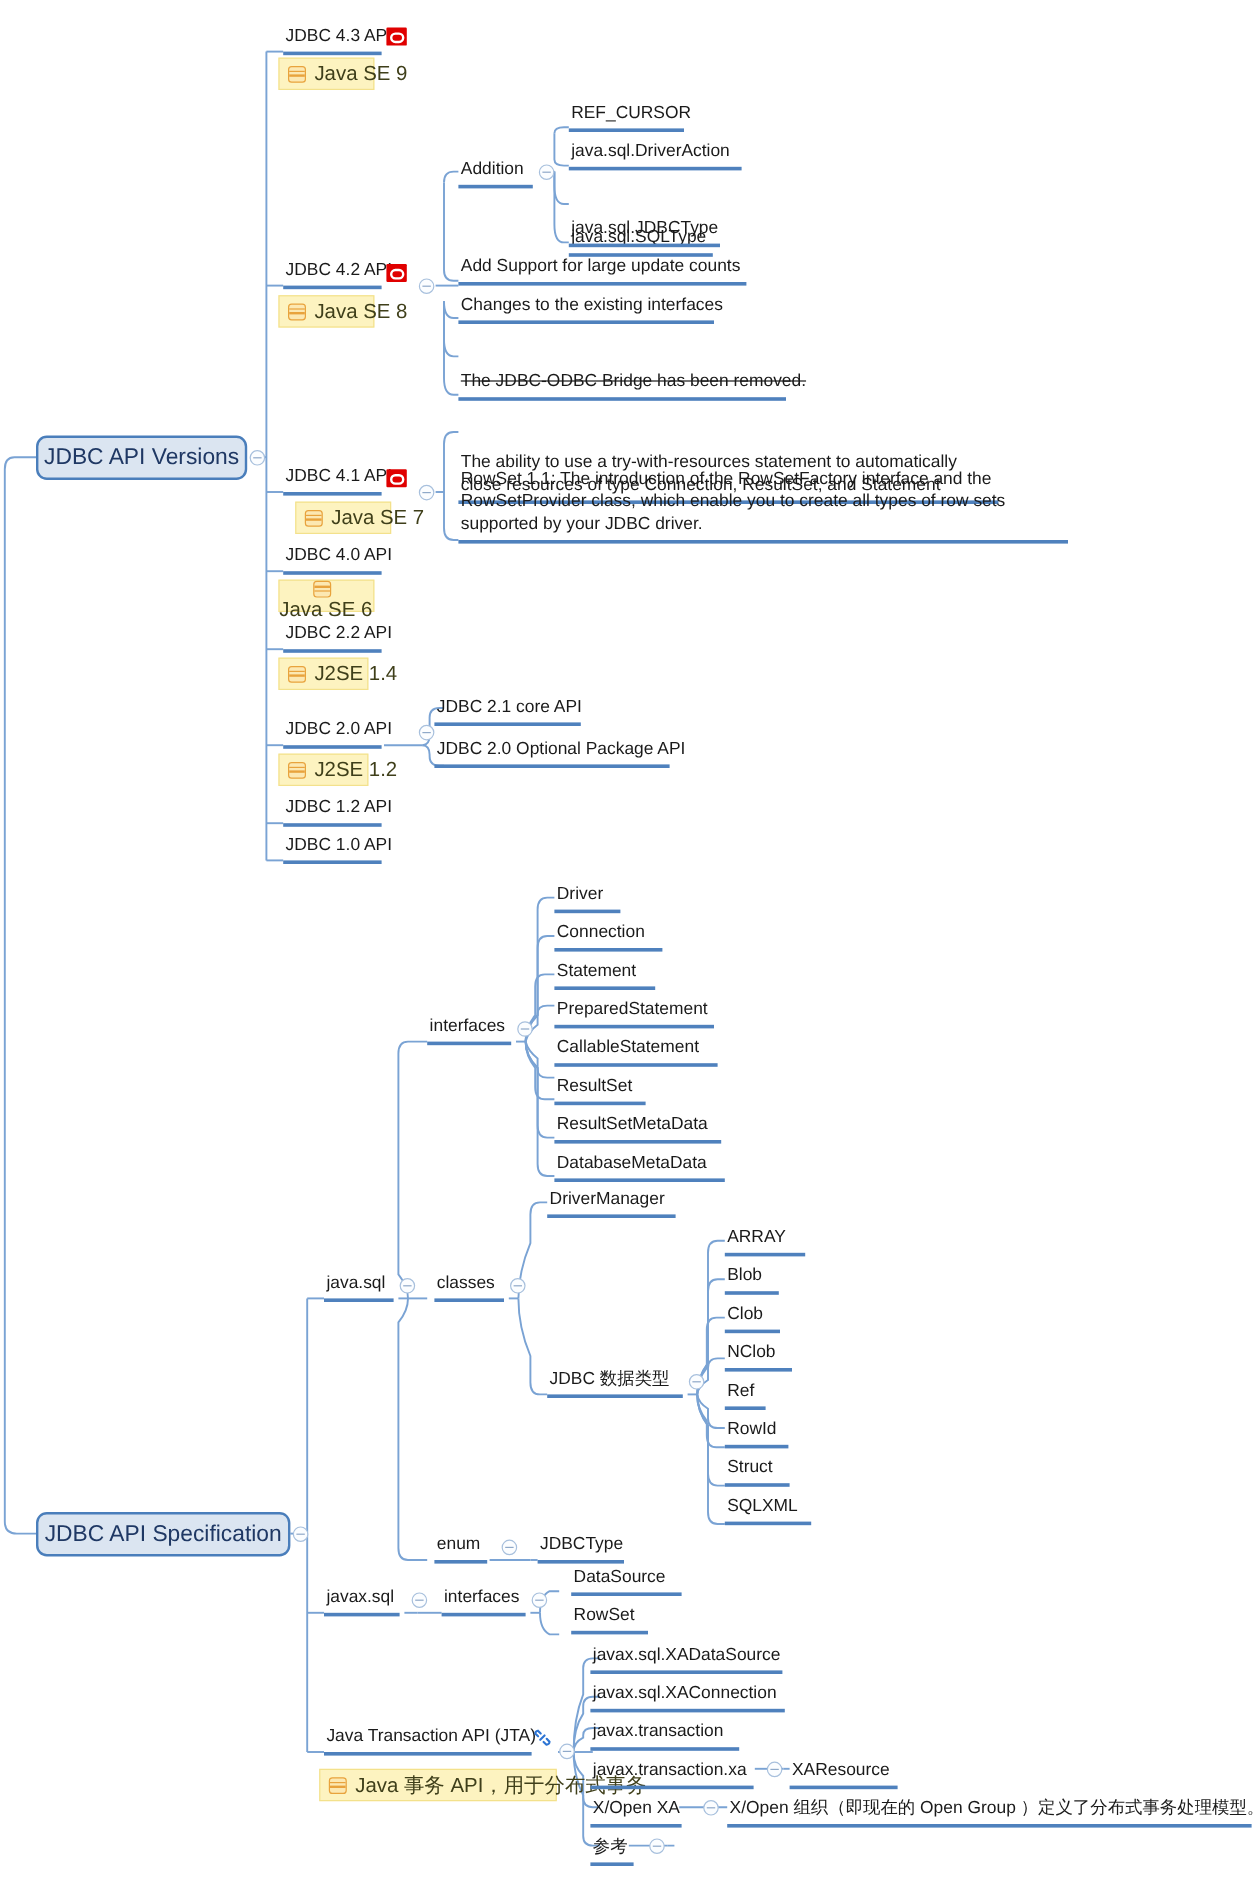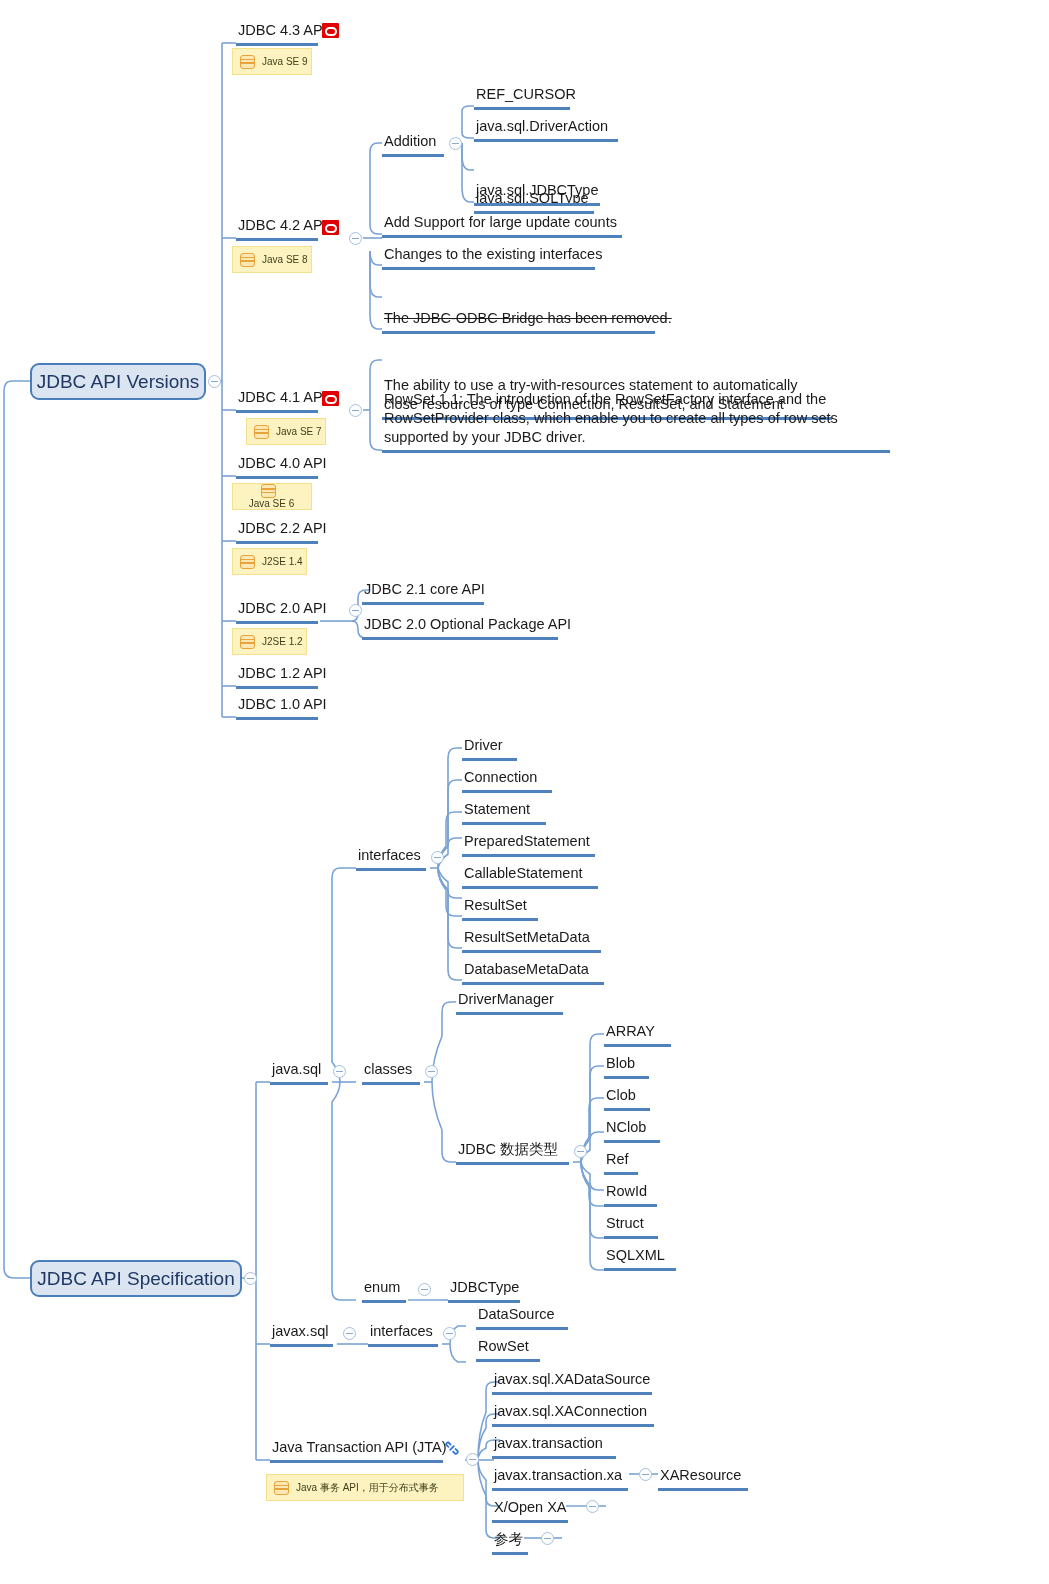--- a/index.html
+++ b/index.html
@@ -41,21 +41,21 @@
   .topic .txt{display:inline;}
 
   
   .note{
     position:absolute;
     background:#fdf3c0;
     border:1px solid #f3e18c;
     box-sizing:border-box;
     display:flex;align-items:center;
     padding:0 8px 0 7px;
-    font-size:10px;
+    font-size:17px;
     color:#3f3f1a;
     white-space:nowrap;
   }
   .note .note-ico{
     width:13px;height:12px;flex:0 0 auto;margin-right:7px;
     border:1.5px solid #e8a33d;border-radius:3px;background:#fce8b2;
     position:relative;
   }
   .note .note-ico:before,.note .note-ico:after{
     content:"";position:absolute;left:0;right:0;height:1.5px;background:#e8a33d;
@@ -431,19 +431,22 @@
   </div>
   <div class="toggle" style="left:639px;top:1468px;"></div>
   <div class="topic" style="left:658px;top:1466px;width:90px;">
     <span class="txt">XAResource</span>
   </div>
 
   <div class="topic" style="left:492px;top:1498px;width:76px;">
     <span class="txt">X/Open XA</span>
   </div>
   <div class="toggle" style="left:586px;top:1500px;"></div>
+  <div class="topic" style="left:606px;top:1498px;width:437px;">
+    <span class="txt">X/Open 组织（即现在的 Open Group ）定义了分布式事务处理模型。</span>
+  </div>
 
   <div class="topic" style="left:492px;top:1530px;width:36px;">
     <span class="txt">参考</span>
   </div>
   <div class="toggle" style="left:541px;top:1532px;"></div>
 
 </div>
 
 </body></html>

